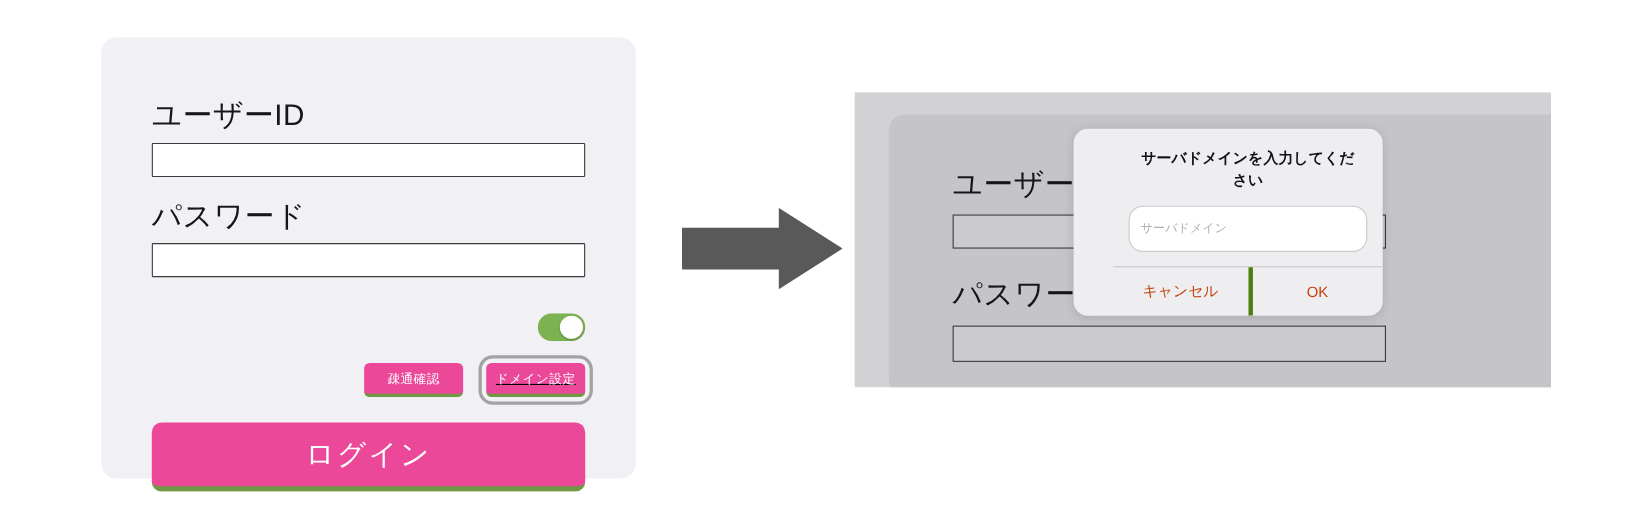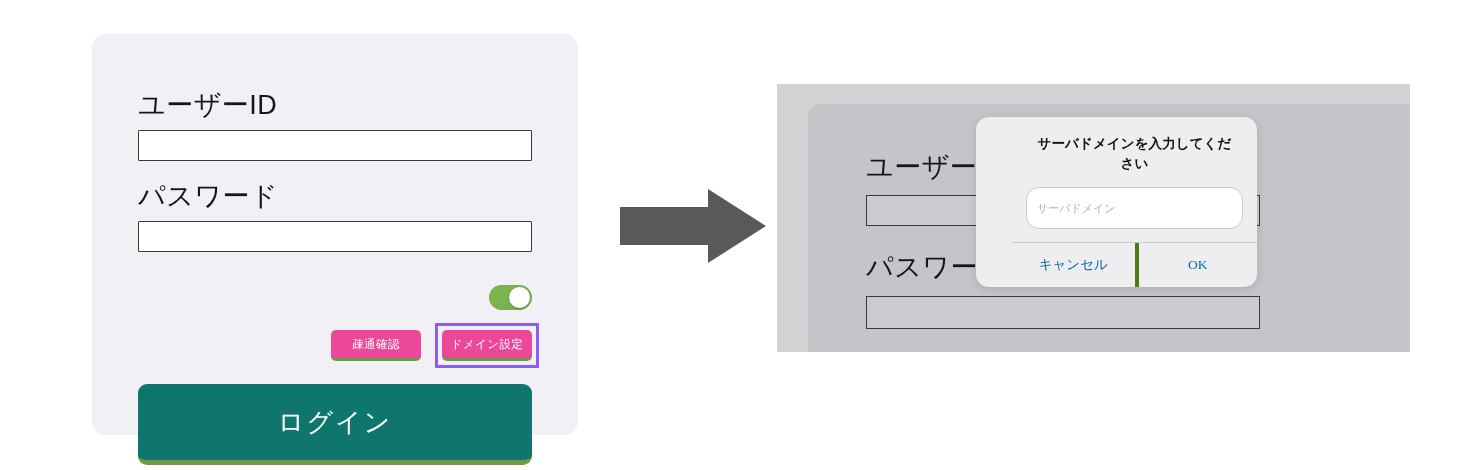--- a/index.html
+++ b/index.html
@@ -119,33 +119,34 @@
     letter-spacing: .4px;
     cursor: pointer;
     padding: 0;
     display: flex;
     align-items: center;
     justify-content: center;
   }
   #domain-btn-wrap {
     position: relative;
     padding: 4px;
-    border: 3px solid #8b5cf6;
-    border-radius: 1px;
+    border: 3px solid #a3a3a3;
+    border-radius: 13px;
     box-sizing: content-box;
     margin: -7px -7px -7px 0;
+    text-decoration: underline;
   }
 
   #login-btn {
     position: absolute;
     left: 46px;
     top: 350px;
     width: 394px;
-    height: 81px;
-    background: #0f766e;
+    height: 63px;
+    background: #ec4899;
     border: none;
     border-bottom: 5px solid #6f9a45;
     border-radius: 9px;
     color: #ffffff;
     font-size: 26px;
     font-family: inherit;
     letter-spacing: 2px;
     cursor: pointer;
   }
 
@@ -236,23 +237,23 @@
   #alert-input::placeholder { color: #b0b0b6; }
   #alert-buttons {
     display: flex;
     border-top: 1px solid #c8c8cd;
     height: 44px;
   }
   .alert-btn {
     flex: 1 1 50%;
     background: transparent;
     border: none;
-    font-family: Liberation Serif, serif;
+    font-family: Liberation Sans, sans-serif;
     font-size: 13.5px;
-    color: #0369a1;
+    color: #c2410c;
     cursor: pointer;
     display: flex;
     align-items: center;
     justify-content: center;
   }
   #alert-ok-button { border-left: 4px solid #4d7c0f; }
 </style>
 </head>
 <body>
 

